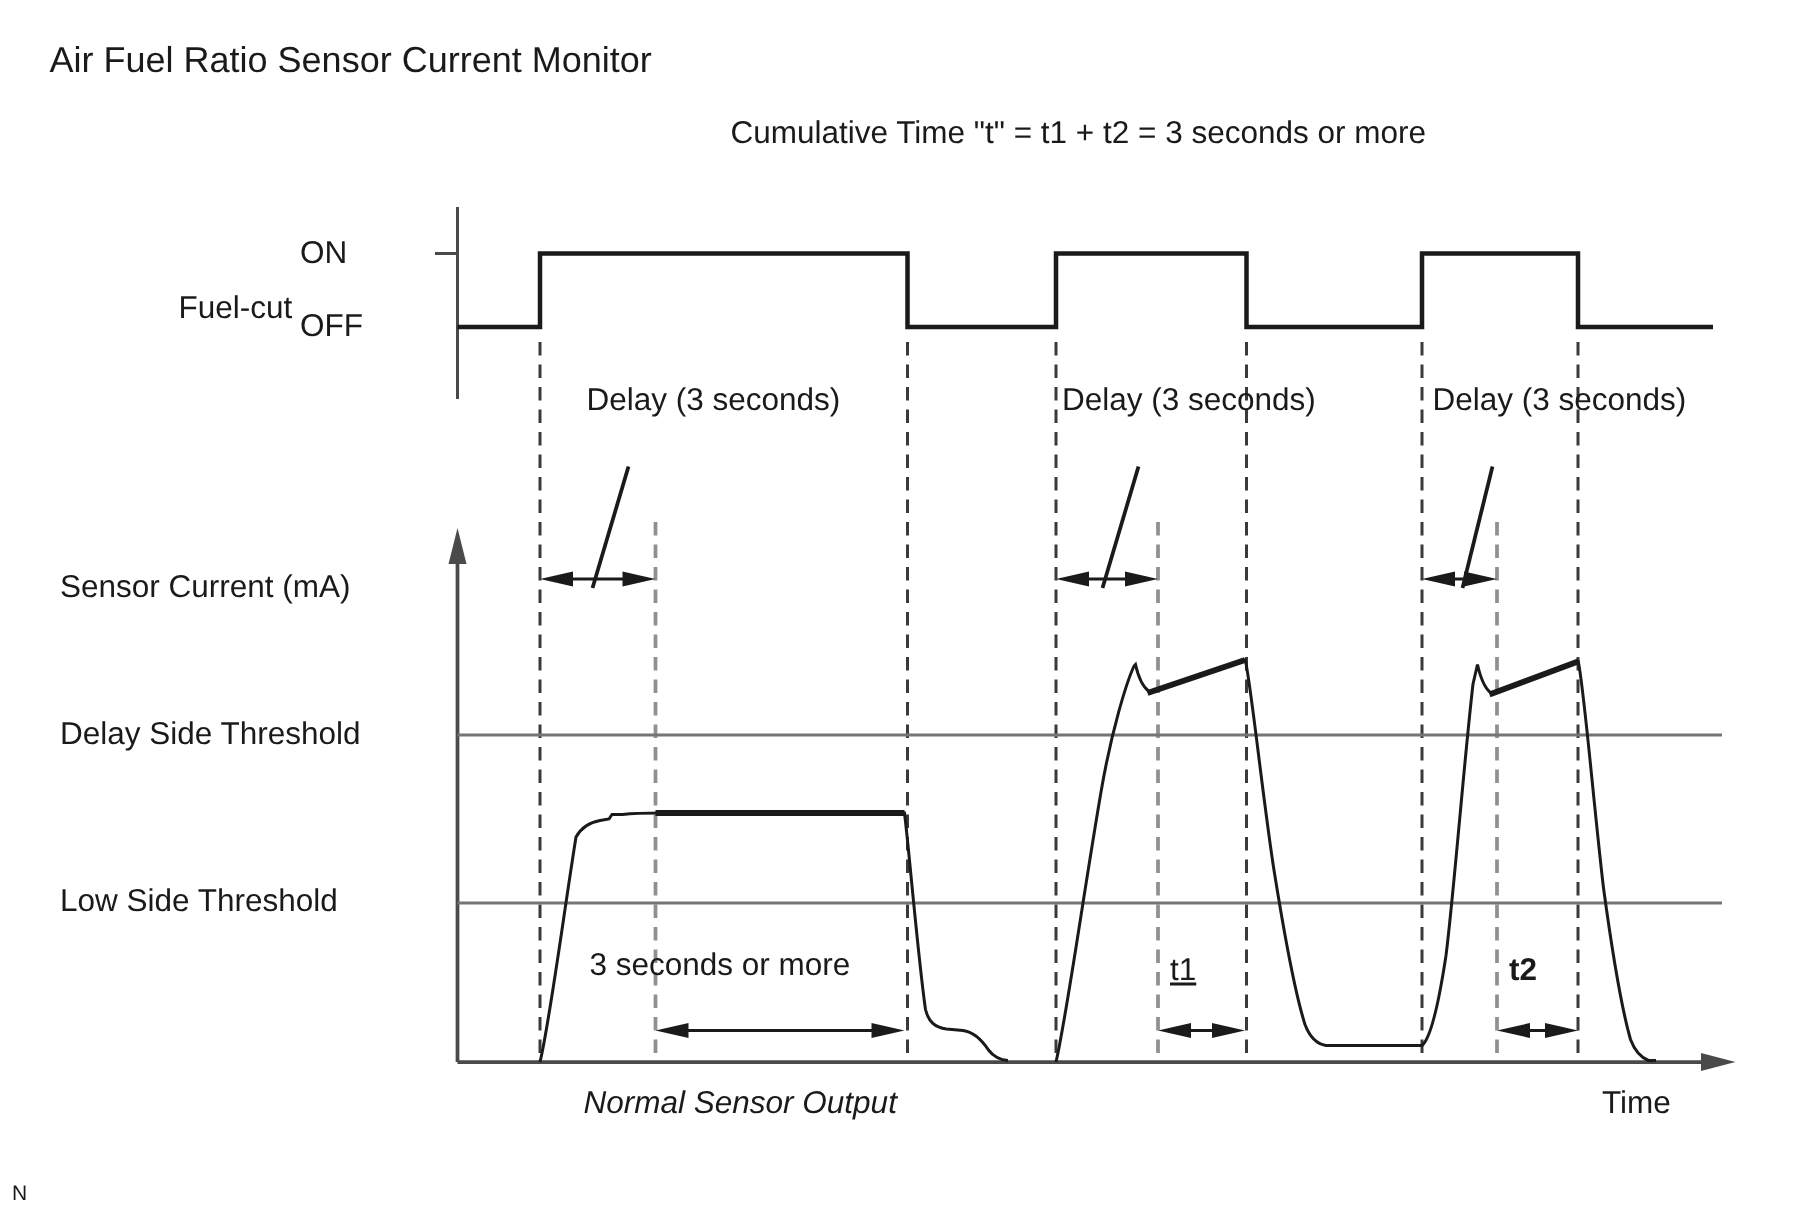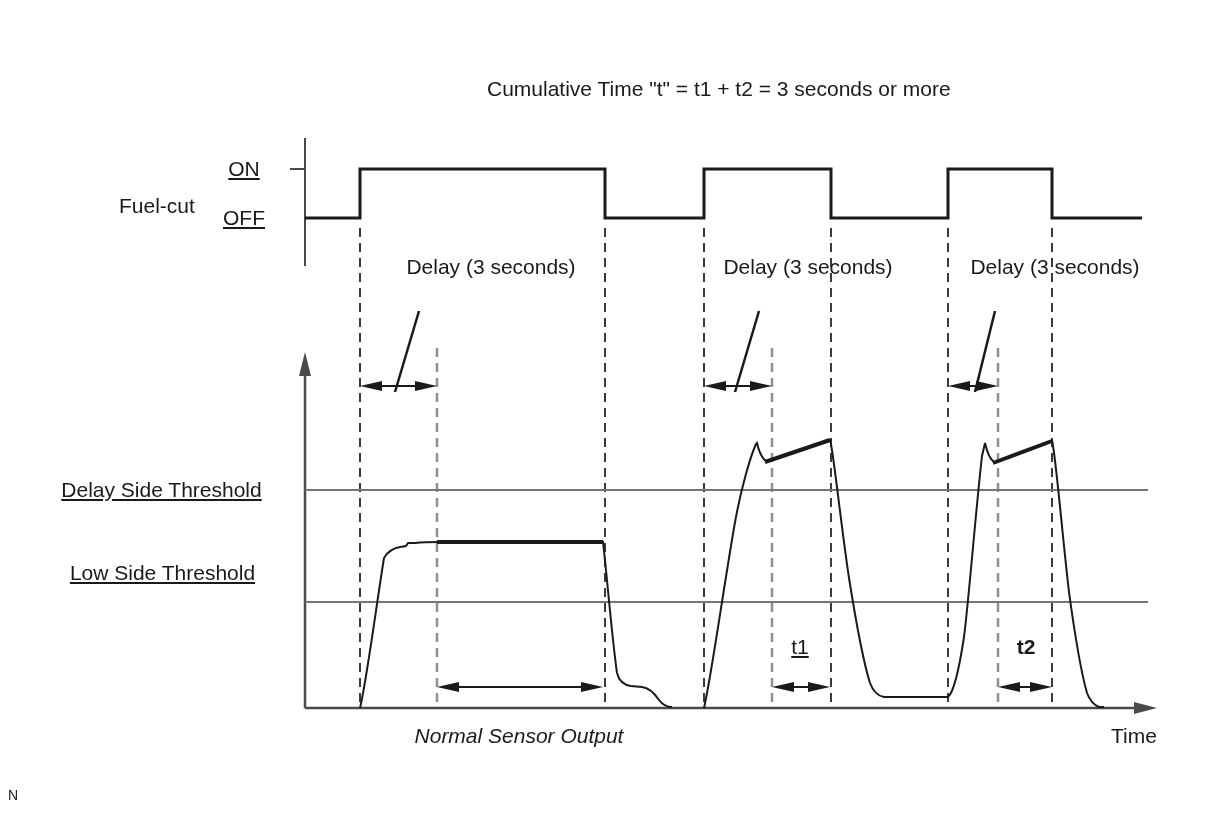--- a/index.html
+++ b/index.html
@@ -16,22 +16,22 @@
     color: var(--line, #1a1a1a);
     overflow: hidden;
   }
   .lbl {
     position: absolute;
     font-size: 21px;
     line-height: 1.1;
     white-space: nowrap;
     color: var(--line, #1a1a1a);
   }
-  .center { text-align: center; }
-  .right  { text-align: center; text-decoration: underline; }
+  .center { }
+  .right  { text-align: left; }
   #title {
     position: absolute;
     left: 33px; top: 27px;
     font-size: 24px;
     line-height: 1.15;
     white-space: nowrap;
   }
   #subtitle {
     position: absolute;
     left: 487px; top: 77px;
@@ -132,45 +132,48 @@
       <line class="arrow" x1="786" y1="687" x2="816" y2="687"></line>
       <polygon class="ah" points="772,687 794,682 794,692"></polygon>
       <polygon class="ah" points="830,687 808,682 808,692"></polygon>
 
       <line class="arrow" x1="1012" y1="687" x2="1038" y2="687"></line>
       <polygon class="ah" points="998,687 1020,682 1020,692"></polygon>
       <polygon class="ah" points="1052,687 1030,682 1030,692"></polygon>
     </g>
   </svg>
 
+  <div id="title">Air Fuel Ratio Sensor Current Monitor</div>
 
   <div id="subtitle">Cumulative Time "t" = t1 + t2 = 3 seconds or more</div>
 
   <div class="lbl" style="left:100px; top:194px;margin-left:19px;">Fuel-cut</div>
 
   <div class="lbl right" style="left:200px; top:157px; width:88px;">ON</div>
 
   <div class="lbl right" style="left:200px; top:206px; width:88px;">OFF</div>
 
   <div class="lbl center" style="left:391px; top:255px; width:200px;">Delay (3 seconds)</div>
 
   <div class="lbl center" style="left:708px; top:255px; width:200px;">Delay (3 seconds)</div>
 
   <div class="lbl center" style="left:955px; top:255px; width:200px;">Delay (3 seconds)</div>
 
+  <div class="lbl right" style="left:40px; top:380px; width:247px;">Sensor Current (mA)</div>
 
   <div class="lbl right" style="left:40px; top:478px; width:243px;">Delay Side Threshold</div>
 
-  <div class="lbl right" style="left:40px; top:561px; width:245px;">Low Side Threshold</div>
+  <div class="lbl right" style="left:40px; top:589px; width:245px;">Low Side Threshold</div>
 
+  <div class="lbl center" style="left:393px; top:632px; width:200px;">3 seconds or more</div>
 
   <div class="lbl center" style="left:780px; top:635px; width:40px;text-decoration:underline;">t1</div>
 
   <div class="lbl center" style="left:1006px; top:635px; width:40px;font-weight:bold;">t2</div>
 
   <div class="lbl center" style="left:389px; top:724px; width:260px;font-style:italic;">Normal Sensor Output</div>
 
 
-  <div class="lbl center" style="left:1068px; top:724px; width:60px;margin-left:36px;">Time</div>
+  <div class="lbl center" style="left:1068px; top:724px; width:60px;">Time</div>
 
   <div id="footnote">N</div>
 
 </div>
 
 </body></html>

